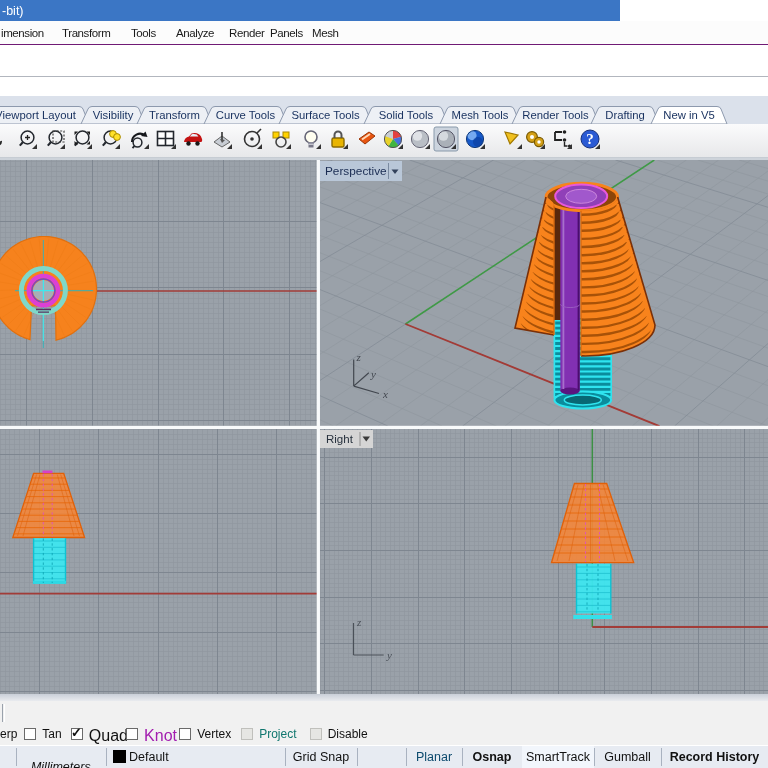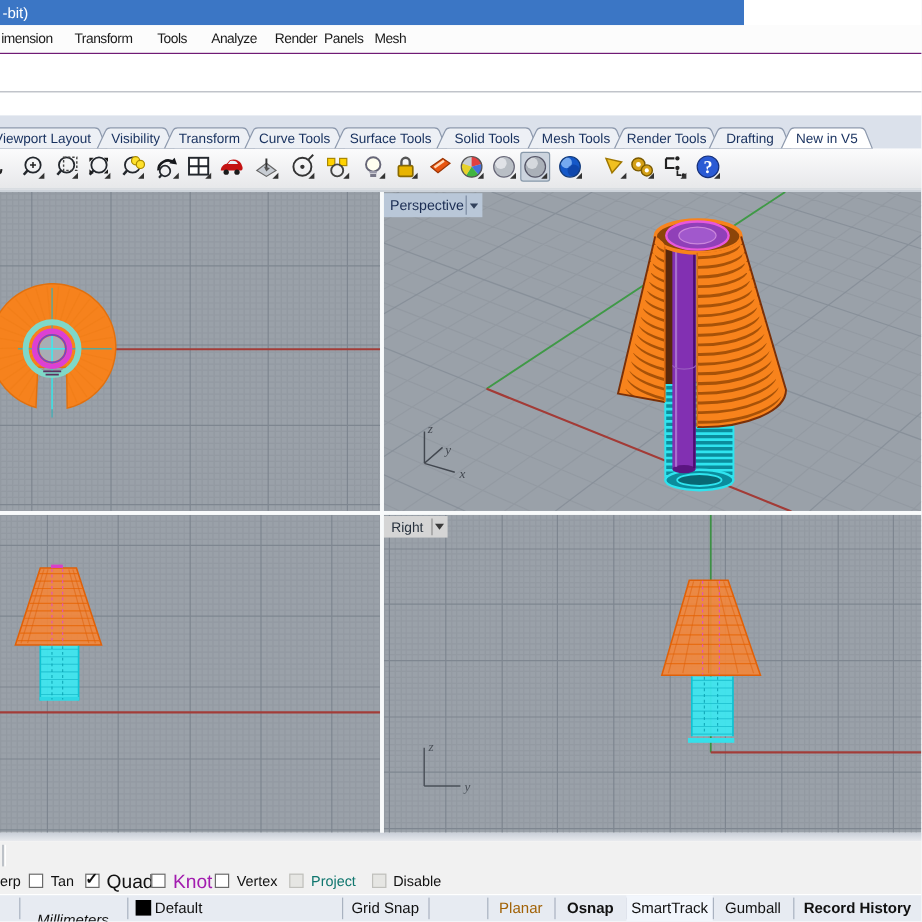--- a/index.html
+++ b/index.html
@@ -327,21 +327,21 @@
 <div style="position:absolute;left:15.5px;top:748px;width:1px;height:18px;background:#a9b2c0"></div>
 <div style="position:absolute;left:0.8px;top:760px;width:120px;text-align:center;font-size:12.5px;color:#111;font-style:italic;">Millimeters</div>
 <div style="position:absolute;left:106px;top:748px;width:1px;height:18px;background:#a9b2c0"></div>
 <div style="position:absolute;left:112.8px;top:750px;width:13px;height:13px;background:#000"></div>
 <div style="position:absolute;left:129px;top:750px;font-size:12.5px;color:#111">Default</div>
 <div style="position:absolute;left:285px;top:748px;width:1px;height:18px;background:#a9b2c0"></div>
 <div style="position:absolute;left:261px;top:750px;width:120px;text-align:center;font-size:12.5px;color:#111;">Grid Snap</div>
 <div style="position:absolute;left:357px;top:748px;width:1px;height:18px;background:#a9b2c0"></div>
 <div style="position:absolute;left:321.5px;top:770px;width:120px;text-align:center;font-size:12.5px;color:#111;">Ortho</div>
 <div style="position:absolute;left:406px;top:748px;width:1px;height:18px;background:#a9b2c0"></div>
-<div style="position:absolute;left:374px;top:750px;width:120px;text-align:center;font-size:12.5px;color:#a16207;">Planar</div>
+<div style="position:absolute;left:374px;top:750px;width:120px;text-align:center;font-size:12.5px;color:#0c4a6e;">Planar</div>
 <div style="position:absolute;left:462px;top:748px;width:1px;height:18px;background:#a9b2c0"></div>
 <div style="position:absolute;left:432px;top:750px;width:120px;text-align:center;font-size:12.5px;color:#111;font-weight:bold;">Osnap</div>
 <div style="position:absolute;left:522px;top:748px;width:1px;height:18px;background:#a9b2c0"></div>
 <div style="position:absolute;left:522px;top:746px;width:72px;height:22px;background:#f2f6fc"></div>
 <div style="position:absolute;left:498px;top:750px;width:120px;text-align:center;font-size:12.5px;color:#111;font-weight:normal;">SmartTrack</div>
 <div style="position:absolute;left:594px;top:748px;width:1px;height:18px;background:#a9b2c0"></div>
 <div style="position:absolute;left:567.5px;top:750px;width:120px;text-align:center;font-size:12.5px;color:#111;">Gumball</div>
 <div style="position:absolute;left:661px;top:748px;width:1px;height:18px;background:#a9b2c0"></div>
 <div style="position:absolute;left:654.5px;top:750px;width:120px;text-align:center;font-size:12.5px;color:#111;font-weight:bold;">Record History</div>
 </body></html>

